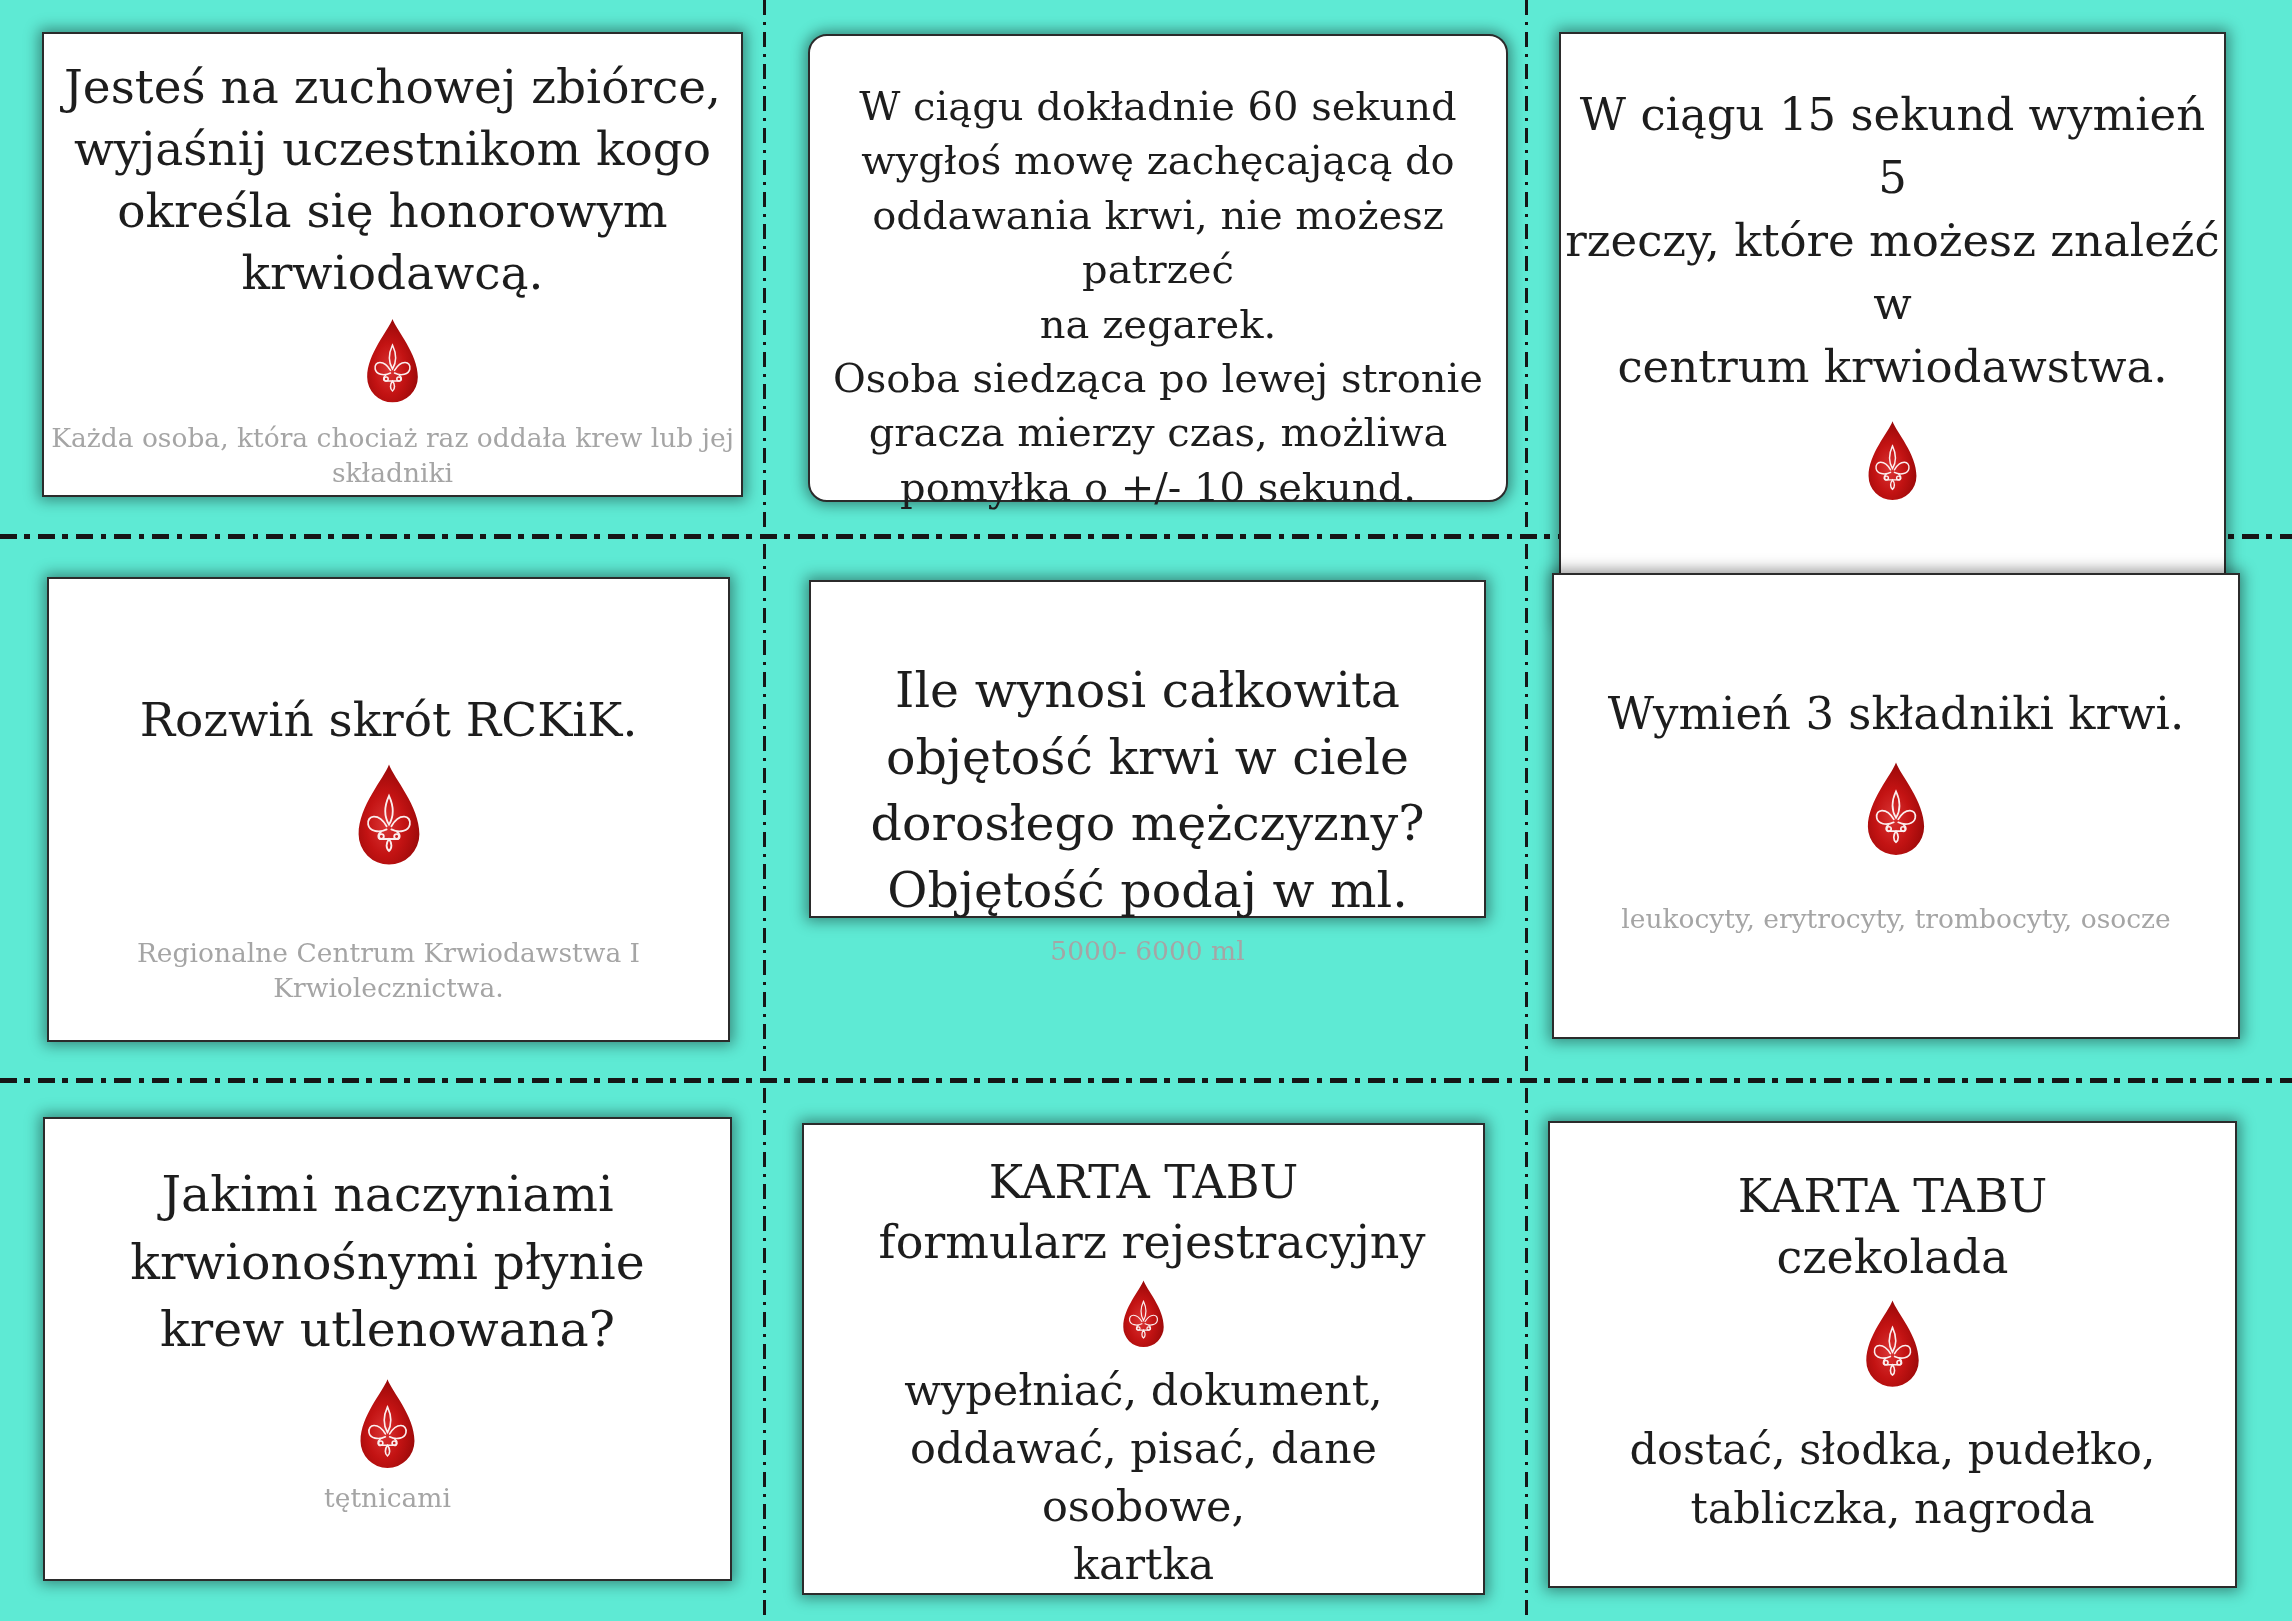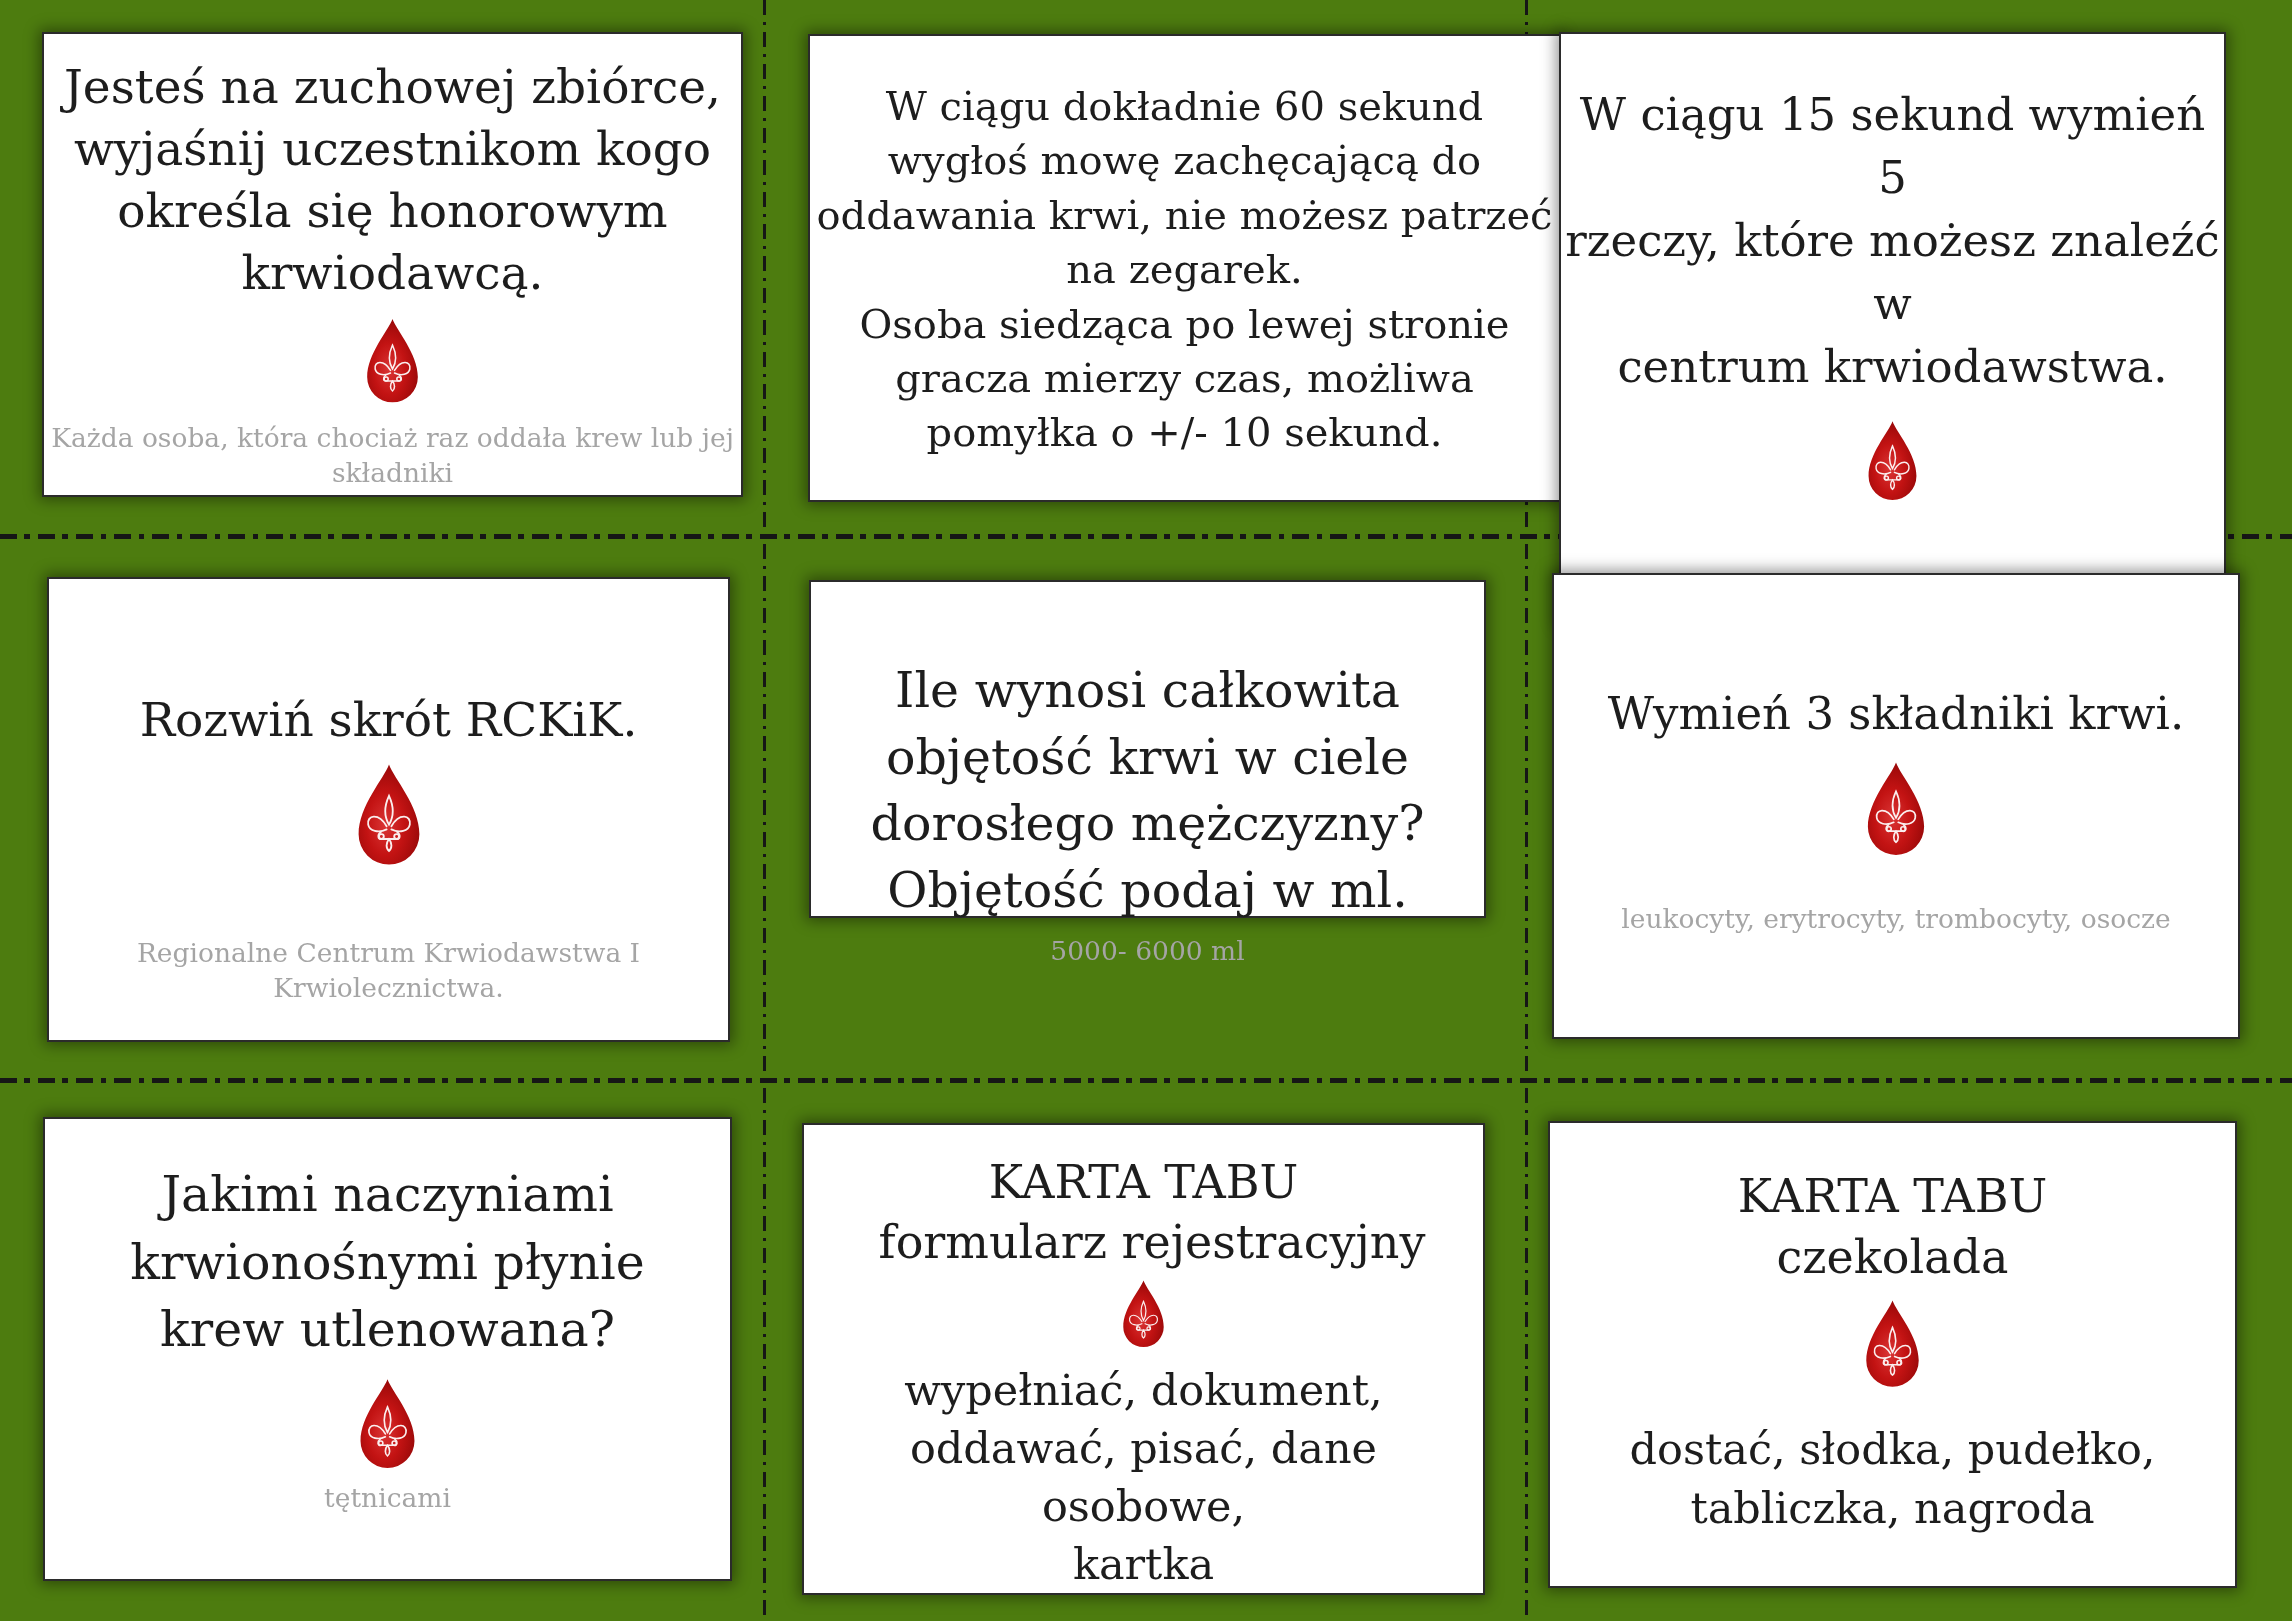--- a/index.html
+++ b/index.html
@@ -1,19 +1,19 @@
 <!DOCTYPE html>
 <html><head>
 <meta charset="utf-8">
 <style>
   html,body{margin:0;padding:0;background:#ffffff;}
   #sheet{
     position:relative;
     width:2293px;height:1621px;
-    background:#4d7c0f;
+    background:#5eead4;
     font-family:"DejaVu Serif","Liberation Serif",serif;
     overflow:hidden;
   }
   
   .cutline-v{
     position:absolute;top:0;bottom:0;width:2.9px;
     background:repeating-linear-gradient(180deg,
       #161616 0 14.7px, transparent 14.7px 21.6px,
       #161616 21.6px 25.5px, transparent 25.5px 32px);
   }
@@ -39,21 +39,21 @@
   .ans{white-space:pre-line;color:#a5a5a5;font-size:26.5px;line-height:1.3;}
   .hdr,.sub{font-weight:normal;}
   .drop{display:block;}
 
   
   .c1{left:42px;top:32px;width:701px;height:465px;}
   .c1 .q{font-size:47px;line-height:1.32;margin-top:21.6px;}
   .c1 .drop{width:67px;height:88px;margin-top:13.7px;}
   .c1 .ans{margin-top:15.7px;}
 
-  .c2{left:808px;top:34px;width:753px;height:468px;}
+  .c2{left:808px;top:34px;width:700px;height:468px;border-radius:19px;}
   .c2 .q{font-size:40px;line-height:1.36;margin-top:43px;}
 
   .c3{left:1559px;top:32px;width:667px;height:592px;}
   .c3 .q{font-size:45px;line-height:1.4;margin-top:49px;}
   .c3 .drop{width:63px;height:98px;margin-top:13.7px;}
 
   .c4{left:47px;top:577px;width:683px;height:465px;}
   .c4 .q{font-size:47px;line-height:1.3;margin-top:110px;}
   .c4 .drop{width:80px;height:106px;margin-top:11.8px;}
   .c4 .ans{margin-top:auto;margin-bottom:35px;}

